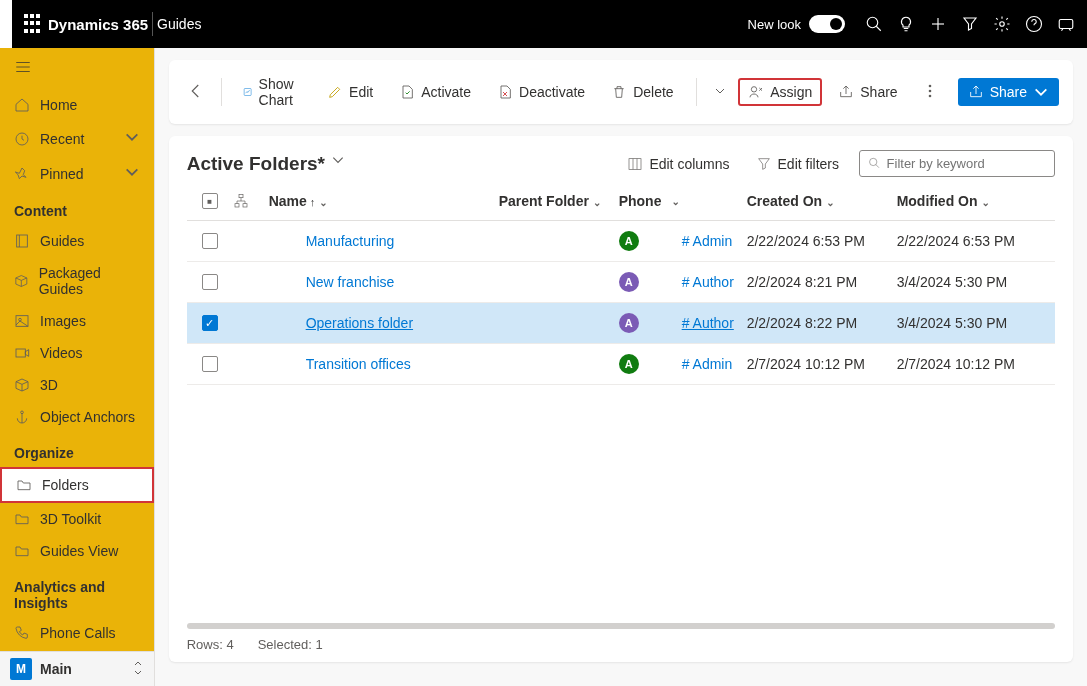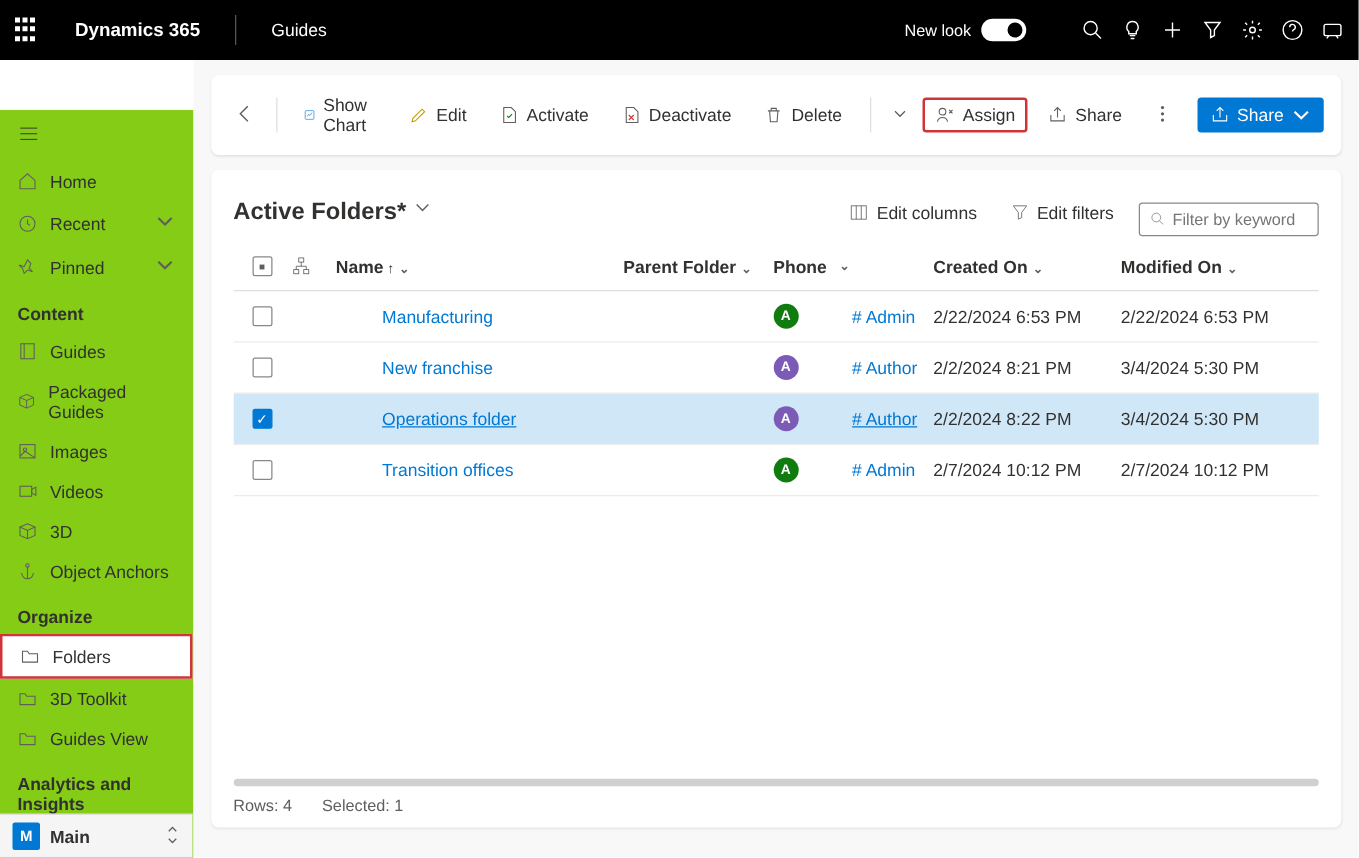--- a/index.html
+++ b/index.html
@@ -1,31 +1,31 @@
 <!DOCTYPE html>
 <html><head>
 <meta charset="utf-8">
 <style>
 * { box-sizing: border-box; margin: 0; padding: 0; }
 body { font-family: "Segoe UI", -apple-system, sans-serif; font-size: 14px; color: #323130; background: #fff; width: 1087px; height: 686px; overflow: hidden; }
-.topbar { height: 48px; background: #000; color: #fff; display: flex; align-items: center; padding: 0 12px; gap: 28px; }
+.topbar { height: 48px; background: #000; color: #fff; display: flex; align-items: center; padding: 0 12px; gap: 4px; margin-left: 12px; }
 .topbar .waffle { width: 20px; height: 20px; display: flex; flex-wrap: wrap; gap: 2px; cursor: pointer; }
 .topbar .waffle span { width: 4px; height: 4px; background: #fff; }
 .topbar .brand { font-weight: 600; font-size: 15px; }
 .topbar .divider { width: 1px; height: 24px; background: #555; }
 .topbar .app { font-size: 14px; }
 .topbar .spacer { flex: 1; }
 .topbar .newlook { display: flex; align-items: center; gap: 8px; font-size: 13px; }
 .toggle { width: 36px; height: 18px; background: #fff; border-radius: 9px; position: relative; cursor: pointer; }
 .toggle::after { content: ""; width: 12px; height: 12px; background: #000; border-radius: 50%; position: absolute; top: 3px; right: 3px; }
 .topicons { display: flex; gap: 14px; margin-left: 16px; }
 .topicons svg { width: 18px; height: 18px; stroke: #fff; fill: none; stroke-width: 1.5; cursor: pointer; }
 
 .shell { display: flex; height: calc(686px - 48px); }
-.sidebar { width: 178px; background: #84cc16; border-right: 1px solid #e1dfdd; overflow-y: auto; padding-bottom: 40px; position: relative; margin-top: 40px; }
+.sidebar { width: 178px; background: #eab308; border-right: 1px solid #e1dfdd; overflow-y: auto; padding-bottom: 40px; position: relative; }
 .sidebar .ham { padding: 10px 14px; cursor: pointer; }
 .sidebar .ham svg { width: 18px; height: 18px; stroke: #323130; }
 .navitem { display: flex; align-items: center; gap: 10px; padding: 8px 14px; cursor: pointer; font-size: 14px; color: #323130; }
 .navitem .chev { margin-left: auto; }
 .navitem svg { width: 16px; height: 16px; stroke: #605e5c; fill: none; stroke-width: 1.3; }
 .navhead { padding: 12px 14px 6px; font-weight: 600; font-size: 14px; color: #323130; }
 .navitem.active { background: #fff; }
 .highlight-red { border: 2px solid #d13438; }
 .sidebar-bottom { position: absolute; bottom: 0; left: 0; right: 0; display: flex; align-items: center; gap: 8px; padding: 6px 10px; border-top: 1px solid #e1dfdd; background: #f5f5f5; }
 .sq-m { width: 22px; height: 22px; background: #0078d4; color: #fff; font-size: 12px; font-weight: 600; display: flex; align-items: center; justify-content: center; border-radius: 2px; }
@@ -40,21 +40,21 @@
 .cmdbtn.primary { background: #0078d4; color: #fff; }
 .cmdbar .overflow { cursor: pointer; padding: 4px 8px; }
 .cmdbar .rspace { flex: 1; }
 
 .content-card { flex: 1; display: flex; flex-direction: column; padding: 0 0 10px; }
 .viewhead { display: flex; align-items: center; padding: 14px 18px 8px; gap: 14px; }
 .viewtitle { font-size: 19px; font-weight: 600; display: flex; gap: 6px; }
 .viewhead .vspacer { flex: 1; }
 .viewhead .tool { display: flex; align-items: center; gap: 6px; font-size: 14px; cursor: pointer; padding: 4px 6px; }
 .viewhead .tool svg { width: 16px; height: 16px; stroke: #605e5c; fill: none; }
-.searchbox { display: flex; align-items: flex-start; gap: 6px; border: 1px solid #8a8886; border-radius: 3px; padding: 5px 8px; width: 144px; margin-top: 12px; }
+.searchbox { display: flex; align-items: flex-start; gap: 6px; border: 1px solid #8a8886; border-radius: 3px; padding: 5px 8px; width: 196px; }
 .searchbox input { border: none; outline: none; font-size: 13px; width: 100%; }
 
 .grid { padding: 0 18px; }
 .ghead { display: flex; align-items: flex-start; border-bottom: 1px solid #e1dfdd; padding: 8px 0; font-weight: 600; font-size: 14px; }
 .grow { display: flex; align-items: center; border-bottom: 1px solid #edebe9; padding: 10px 0; font-size: 14px; }
 .grow.selected { background: #d0e7f8; }
 .col-chk { width: 46px; display: flex; justify-content: center; }
 .col-hier { width: 36px; }
 .col-name { width: 230px; }
 .col-parent { width: 120px; }

